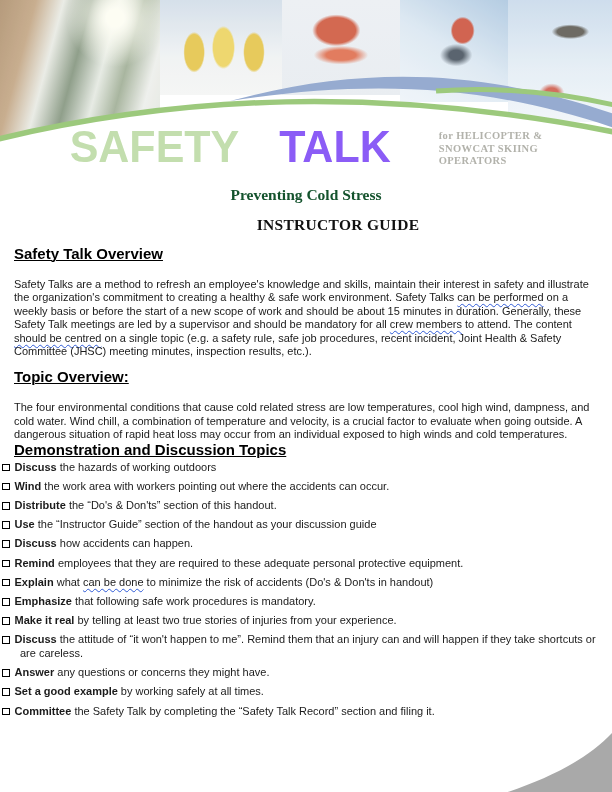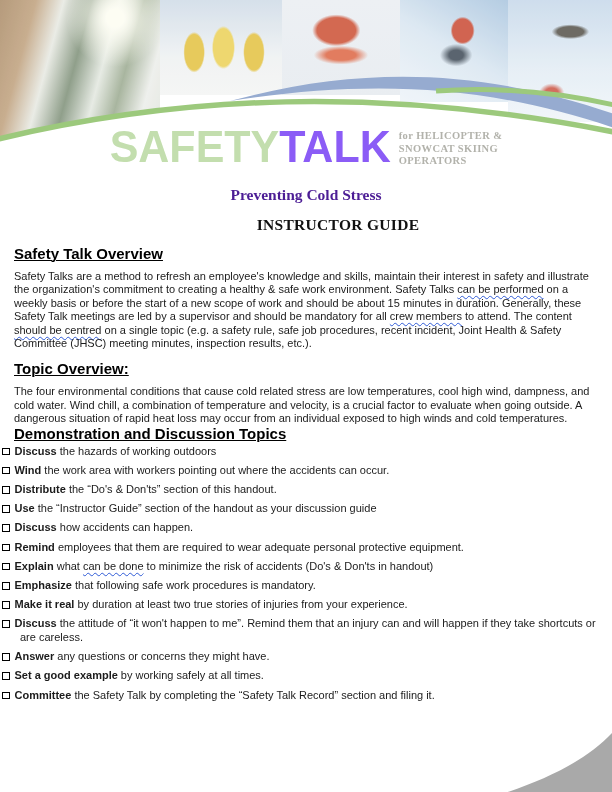--- a/index.html
+++ b/index.html
@@ -37,39 +37,39 @@
       linear-gradient(210deg,#a8c4de 0%,#d9e6f1 50%,#eef4f9 100%); }
   .ph5 { width:104px; height:122px;
     background:
       radial-gradient(ellipse 30% 10% at 60% 26%, #55524a 0 42%, rgba(85,82,74,0) 60%),
       radial-gradient(ellipse 22% 14% at 42% 76%, #cc5544 0 28%, rgba(204,85,68,0) 55%),
       linear-gradient(180deg,#c6d8ea 0%,#e2ecf4 55%,#f0f5f9 100%); }
   .swoosh-svg { position:absolute; top:0; left:0; z-index:2; }
 
   
   .logo-row { position:absolute; top:124px; left:0; width:612px; z-index:3;
-    display:flex; justify-content:center; align-items:flex-start; }
+    display:flex; justify-content:center; align-items:flex-start;gap:40px; }
   .logo-word { font-weight:bold; font-size:43px; line-height:46px; letter-spacing:0px;
     font-family:"Liberation Sans", sans-serif; transform:scaleY(1.02); }
   .logo-safety { color:#c3deae; }
   .logo-talk   { color:#8b5cf6; }
   .tagline { margin-left:8px; padding-top:6px; font-family:Liberation Serif, serif;
     font-weight:bold; font-size:10.5px; line-height:12.5px; color:#b2b2ab; letter-spacing:.4px; }
 
   
   .doc-title { position:absolute; top:188px; left:0; width:612px; text-align:center;
-    font-family:"Liberation Serif", serif; font-weight:bold; font-size:15.5px; color:#4c1d95; }
+    font-family:"Liberation Serif", serif; font-weight:bold; font-size:15.5px; color:#14532d; }
   .doc-subtitle { position:absolute; top:218px; left:0; width:612px; text-align:center;
     font-family:"Liberation Serif", serif; font-weight:bold; font-size:15.5px; color:#111; letter-spacing:.3px;margin-left:32px; }
 
   
   .content { position:absolute; top:246px; left:14px; width:584px; }
   .sec-heading { font-weight:bold; font-size:15px; line-height:15px; text-decoration:underline;
     text-decoration-thickness:1px; color:#000; }
-  .para { margin-top:9px; }
+  .para { margin-top:17px; }
   .mt1 { margin-top:0; } .mt2 { margin-top:11px; } .mt3 { }
   .sq { text-decoration:underline; text-decoration-style:wavy; text-decoration-color:#2f5bd6;
     text-decoration-thickness:1px; text-underline-offset:2px; }
   .checklist { margin-top:4px; }
   .item { padding-left:6px; text-indent:-18px; margin-bottom:5.8px; }
   .cb { display:inline-block; width:7.5px; height:7.5px; border:1.3px solid #000;
     margin-right:5px; vertical-align:-0.5px; background:#fff; }
   .lead { font-weight:bold; }
 
   .corner-svg { position:absolute; right:0; bottom:0; z-index:1; }
@@ -121,24 +121,24 @@
     <div class="sec-heading mt2">Topic Overview:</div>
     <div class="para">The four environmental conditions that cause cold related stress are low temperatures, cool high wind, dampness, and cold water. Wind chill, a combination of temperature and velocity, is a crucial factor to evaluate when going outside. A dangerous situation of rapid heat loss may occur from an individual exposed to high winds and cold temperatures.</div>
 
     <div class="sec-heading mt3">Demonstration and Discussion Topics</div>
     <div class="checklist" id="checklist">
         <div class="item"><span class="cb"></span><span class="lead">Discuss</span><span> the hazards of working outdoors</span></div>
         <div class="item"><span class="cb"></span><span class="lead">Wind</span><span> the work area with workers pointing out where the accidents can occur.</span></div>
         <div class="item"><span class="cb"></span><span class="lead">Distribute</span><span> the “Do's &amp; Don'ts” section of this handout.</span></div>
         <div class="item"><span class="cb"></span><span class="lead">Use</span><span> the “Instructor Guide” section of the handout as your discussion guide</span></div>
         <div class="item"><span class="cb"></span><span class="lead">Discuss</span><span> how accidents can happen.</span></div>
-        <div class="item"><span class="cb"></span><span class="lead">Remind</span><span> employees that them are required to wear adequate personal protective equipment.</span></div>
+        <div class="item"><span class="cb"></span><span class="lead">Remind</span><span> employees that they are required to these adequate personal protective equipment.</span></div>
         <div class="item"><span class="cb"></span><span class="lead">Explain</span><span> what </span><span class="sq">can be done</span><span> to minimize the risk of accidents (Do's &amp; Don'ts in handout)</span></div>
         <div class="item"><span class="cb"></span><span class="lead">Emphasize</span><span> that following safe work procedures is mandatory.</span></div>
-        <div class="item"><span class="cb"></span><span class="lead">Make it real</span><span> by duration at least two true stories of injuries from your experience.</span></div>
+        <div class="item"><span class="cb"></span><span class="lead">Make it real</span><span> by telling at least two true stories of injuries from your experience.</span></div>
         <div class="item"><span class="cb"></span><span class="lead">Discuss</span><span> the attitude of “it won't happen to me”. Remind them that an injury can and will happen if they take shortcuts or are careless.</span></div>
         <div class="item"><span class="cb"></span><span class="lead">Answer</span><span> any questions or concerns they might have.</span></div>
         <div class="item"><span class="cb"></span><span class="lead">Set a good example</span><span> by working safely at all times.</span></div>
         <div class="item"><span class="cb"></span><span class="lead">Committee</span><span> the Safety Talk by completing the “Safety Talk Record” section and filing it.</span></div>
       </div>
 
   </div>
 
   <svg class="corner-svg" width="122" height="60" viewBox="0 0 122 60">
     <path d="M 123 0 C 99 26, 62 45, 18 60 L 123 60 Z" fill="#a9a9a9"></path>

